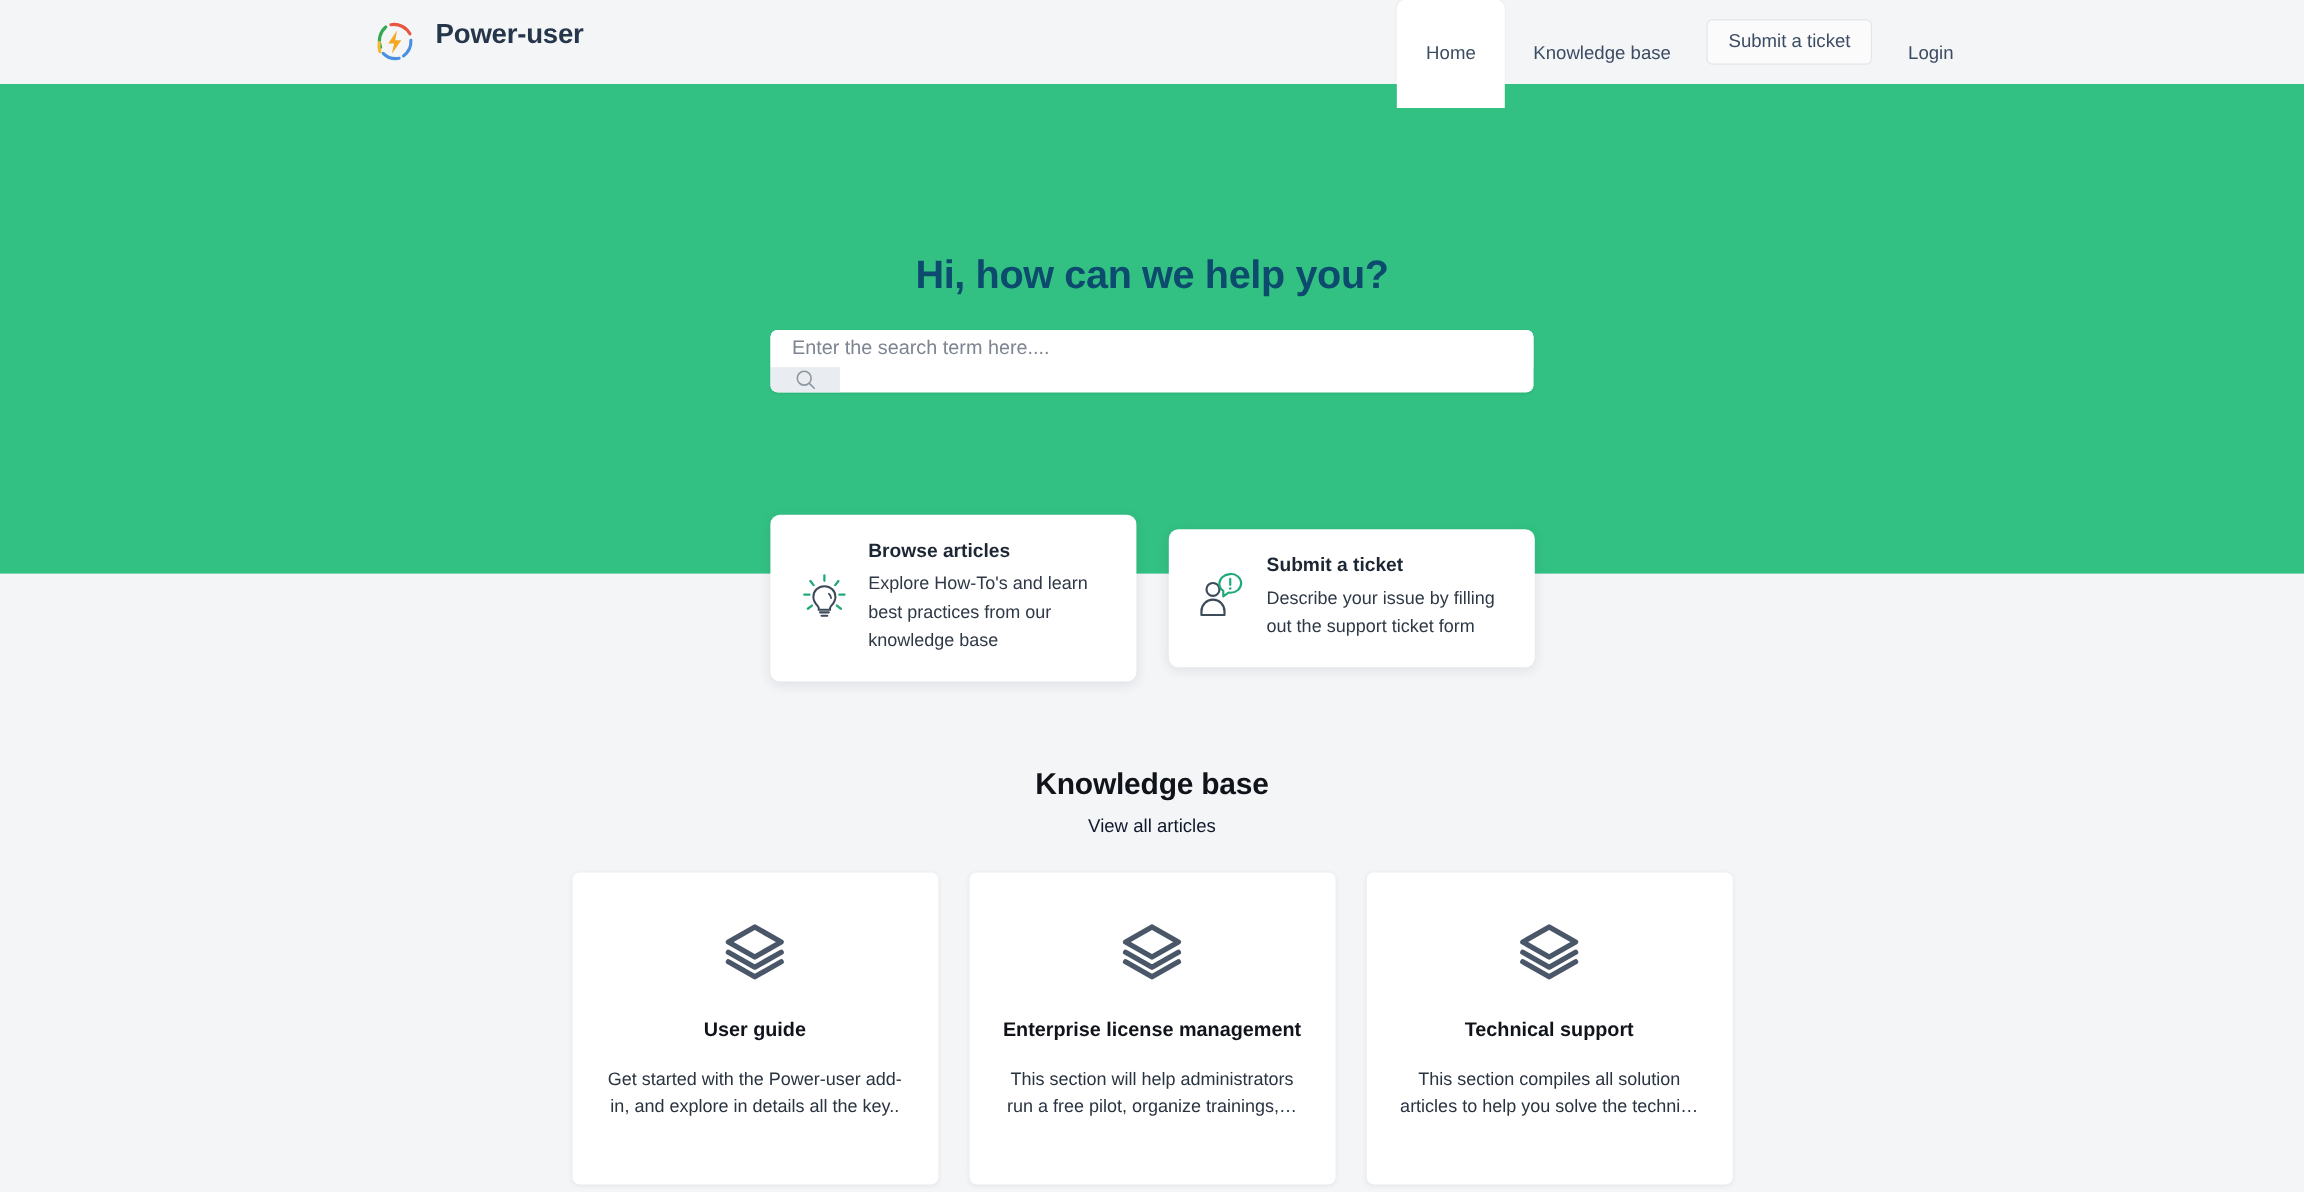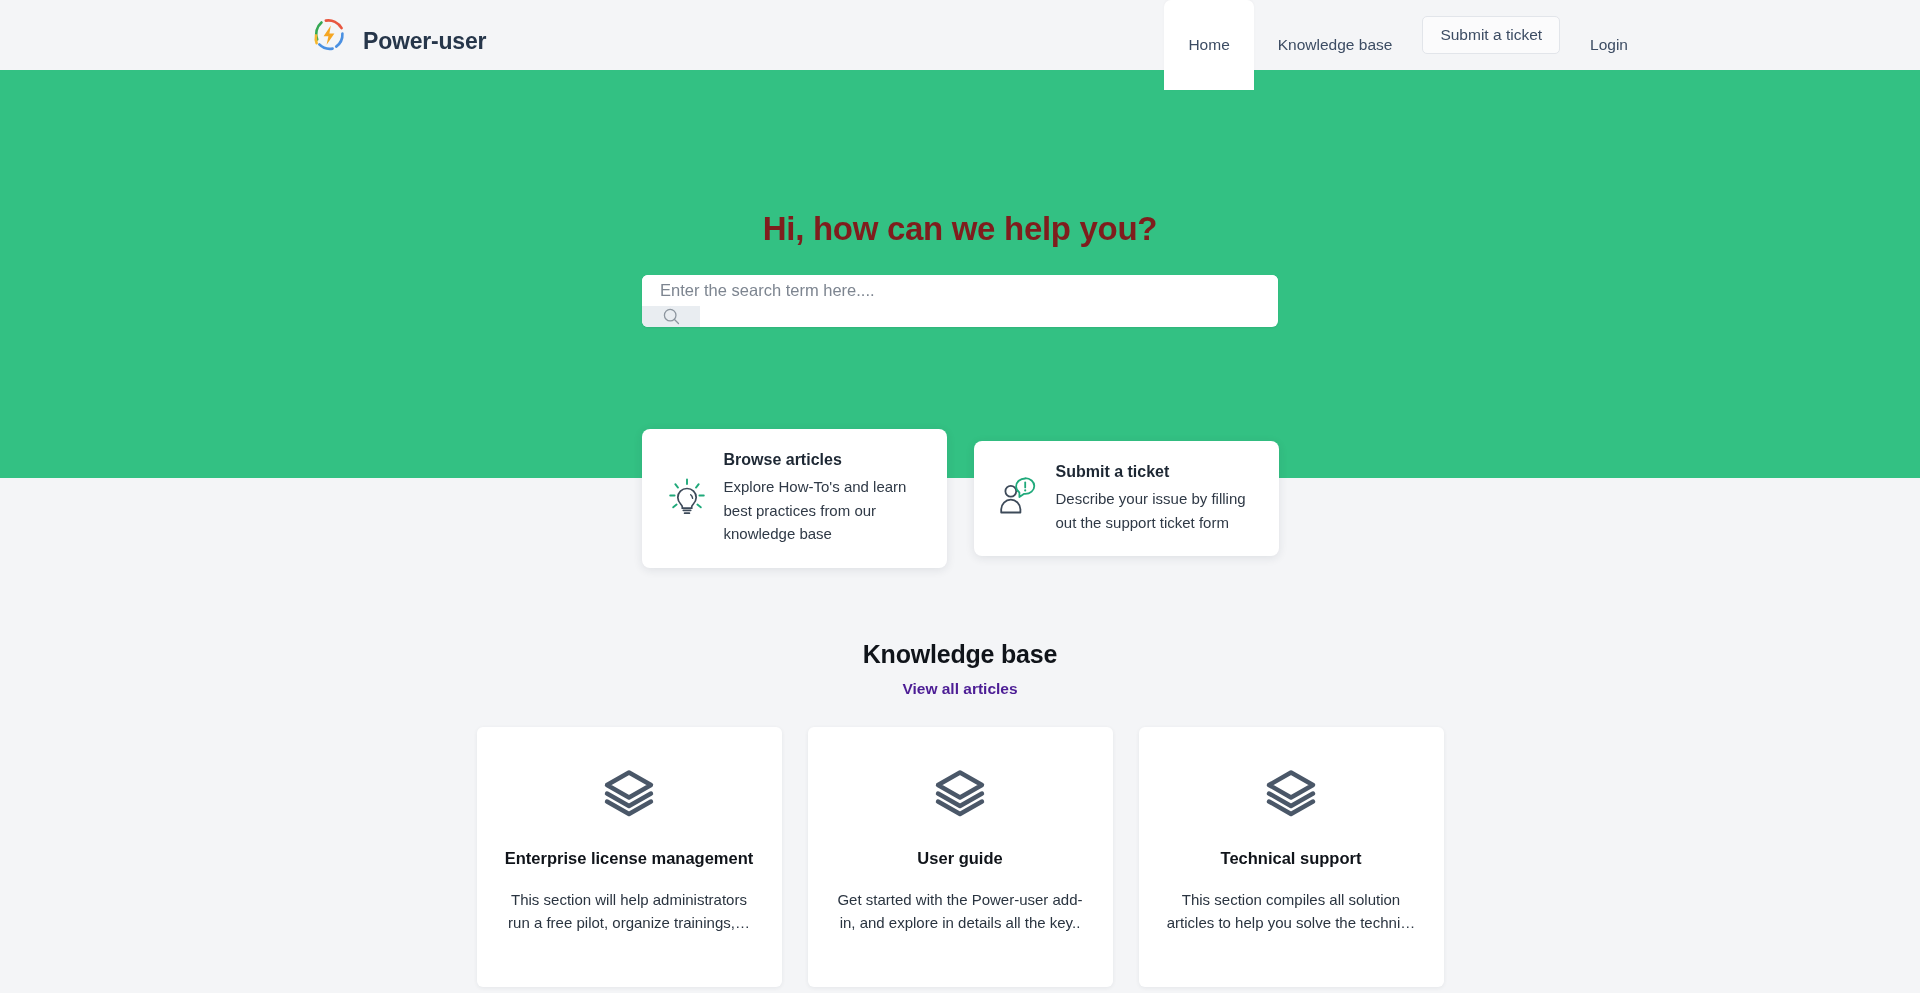--- a/index.html
+++ b/index.html
@@ -22,21 +22,21 @@
     height: 70px;
     background: #f4f5f7;
     display: flex;
     align-items: center;
     position: relative;
     z-index: 5;
   }
 
   .brand {
     display: flex;
-    align-items: flex-end;
+    align-items: flex-start;
     gap: 14px;
     margin-left: 309px;
     cursor: pointer;
   }
 
   .brand-logo {
     width: 40px;
     height: 40px;
     flex: 0 0 40px;
     display: block;
@@ -95,21 +95,21 @@
 
   
   .hero {
     position: relative;
     height: 408px;
     background: #33c183;
   }
 
   .hero-title {
     text-align: center;
-    color: #7f1d1d;
+    color: #0c4a6e;
     font-size: 33px;
     font-weight: 700;
     letter-spacing: -0.3px;
     padding-top: 140px;
   }
 
   .search-wrap {
     width: 636px;
     margin: 27px auto 0;
     height: 52px;
@@ -203,24 +203,23 @@
     font-size: 25px;
     font-weight: 700;
     color: #10141a;
     letter-spacing: -0.2px;
   }
 
   .kb-link {
     display: inline-block;
     margin-top: 11px;
     font-size: 15.5px;
-    color: #4c1d95;
+    color: #0f172a;
     text-decoration: none;
     cursor: pointer;
-    font-weight: bold;
   }
 
   .kb-cards {
     margin-top: 29px;
     display: flex;
     justify-content: center;
     gap: 26px;
   }
 
   .kb-card {
@@ -349,34 +348,34 @@
   <div class="kb-cards">
 
     <div class="kb-card">
       <div class="kb-card-icon">
         <svg width="58" height="58" viewBox="0 0 58 58" fill="none">
           <path d="M29 9.5 L51 22 L29 34.5 L7 22 Z" stroke="#4a5768" stroke-width="4.4" fill="none" stroke-linejoin="round"></path>
           <path d="M7 30.5 L29 43 L51 30.5" stroke="#4a5768" stroke-width="4.4" fill="none" stroke-linecap="round" stroke-linejoin="round"></path>
           <path d="M7 38.5 L29 51 L51 38.5" stroke="#4a5768" stroke-width="4.4" fill="none" stroke-linecap="round" stroke-linejoin="round"></path>
         </svg>
       </div>
-      <div class="kb-card-title">Enterprise license management</div>
-      <div class="kb-card-desc">This section will help administrators run a free pilot, organize trainings,…</div>
+      <div class="kb-card-title">User guide</div>
+      <div class="kb-card-desc">Get started with the Power-user add-in, and explore in details all the key..</div>
     </div>
 
     <div class="kb-card">
       <div class="kb-card-icon">
         <svg width="58" height="58" viewBox="0 0 58 58" fill="none">
           <path d="M29 9.5 L51 22 L29 34.5 L7 22 Z" stroke="#4a5768" stroke-width="4.4" fill="none" stroke-linejoin="round"></path>
           <path d="M7 30.5 L29 43 L51 30.5" stroke="#4a5768" stroke-width="4.4" fill="none" stroke-linecap="round" stroke-linejoin="round"></path>
           <path d="M7 38.5 L29 51 L51 38.5" stroke="#4a5768" stroke-width="4.4" fill="none" stroke-linecap="round" stroke-linejoin="round"></path>
         </svg>
       </div>
-      <div class="kb-card-title">User guide</div>
-      <div class="kb-card-desc">Get started with the Power-user add-in, and explore in details all the key..</div>
+      <div class="kb-card-title">Enterprise license management</div>
+      <div class="kb-card-desc">This section will help administrators run a free pilot, organize trainings,…</div>
     </div>
 
     <div class="kb-card">
       <div class="kb-card-icon">
         <svg width="58" height="58" viewBox="0 0 58 58" fill="none">
           <path d="M29 9.5 L51 22 L29 34.5 L7 22 Z" stroke="#4a5768" stroke-width="4.4" fill="none" stroke-linejoin="round"></path>
           <path d="M7 30.5 L29 43 L51 30.5" stroke="#4a5768" stroke-width="4.4" fill="none" stroke-linecap="round" stroke-linejoin="round"></path>
           <path d="M7 38.5 L29 51 L51 38.5" stroke="#4a5768" stroke-width="4.4" fill="none" stroke-linecap="round" stroke-linejoin="round"></path>
         </svg>
       </div>

